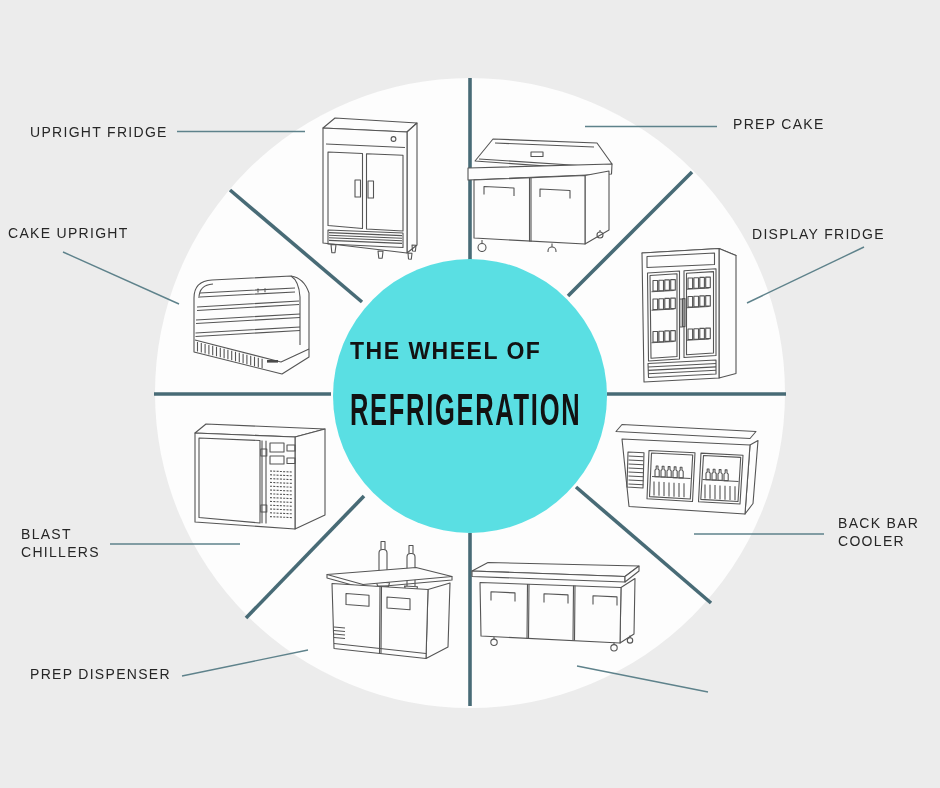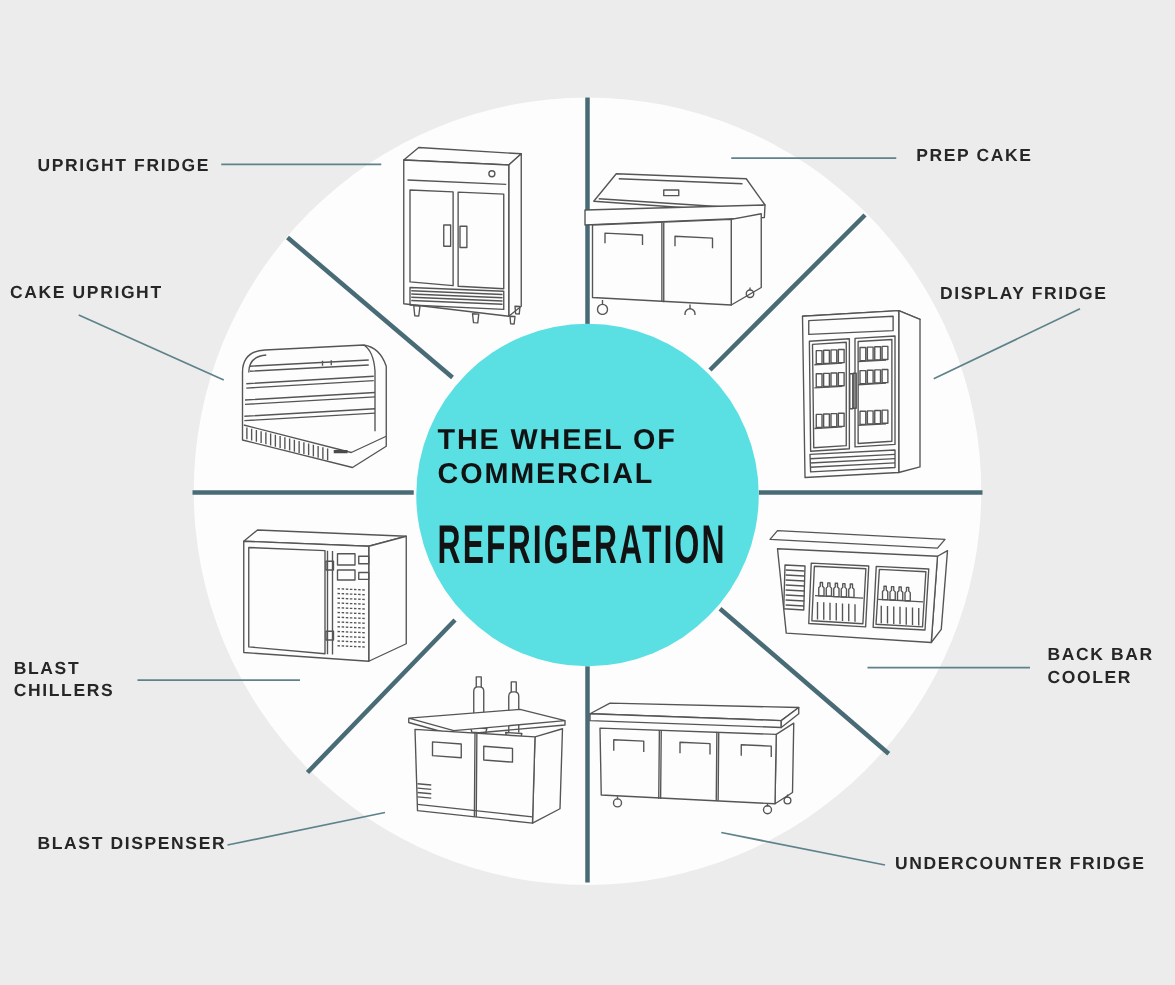--- a/index.html
+++ b/index.html
@@ -37,21 +37,21 @@
   .hub-line{
     font-size:23px; font-weight:bold; letter-spacing:1.5px; line-height:27px;
     white-space:nowrap;
   }
   .hub-big{
     margin-top:21px; font-size:30px; font-weight:bold; letter-spacing:2px;
     white-space:nowrap; transform:scale(0.85,1.45); transform-origin:0 0;
   }
   .label{
     position:absolute; color:var(--color-label_text,#262626);
-    font-size:14px; letter-spacing:1.3px; line-height:18px; font-weight:700;
+    font-size:14px; letter-spacing:1.3px; line-height:18px; font-weight:400;
   }
   .nowrap{white-space:nowrap;}
 </style>
 </head>
 <body>
 
 <div id="canvas">
 
   <div class="wheel"></div>
 
@@ -202,26 +202,24 @@
     <path d="M22,49.5 L22,40.8 L46,41.9 L46,50.6 M75,51.5 L75,42.8 L99,43.9 L99,52.6 M124,53.5 L124,44.8 L148,45.9 L148,54.6"></path>
     <path d="M25,86 v2.6 M145,91.5 v2.6 M161,84.5 v2.4"></path>
     <circle cx="25" cy="91.3" r="3.2"></circle>
     <circle cx="145" cy="96.8" r="3.2"></circle>
     <circle cx="161" cy="89.4" r="2.7"></circle>
   </svg>
 
   <div class="hub"></div>
   <div class="hub-text">
     <div class="hub-line">THE WHEEL OF</div>
-    <div class="hub-line">COMMERCIAL</div>
     <div class="hub-big">REFRIGERATION</div>
   </div>
 
   <div class="label nowrap" style="left:30px;top:123px">UPRIGHT FRIDGE</div>
   <div class="label nowrap" style="left:733px;top:115px">PREP CAKE</div>
   <div class="label nowrap" style="left:8px;top:224px">CAKE UPRIGHT</div>
   <div class="label nowrap" style="left:752px;top:225px">DISPLAY FRIDGE</div>
-  <div class="label" style="left:11px;top:525px;width:112px">BLAST CHILLERS</div>
+  <div class="label" style="left:21px;top:525px;width:112px">BLAST CHILLERS</div>
   <div class="label" style="left:838px;top:514px;width:118px">BACK BAR COOLER</div>
-  <div class="label nowrap" style="left:30px;top:665px">BLAST DISPENSER</div>
-  <div class="label nowrap" style="left:716px;top:681px">UNDERCOUNTER FRIDGE</div>
+  <div class="label nowrap" style="left:30px;top:665px">PREP DISPENSER</div>
 
 </div>
 
 </body></html>

